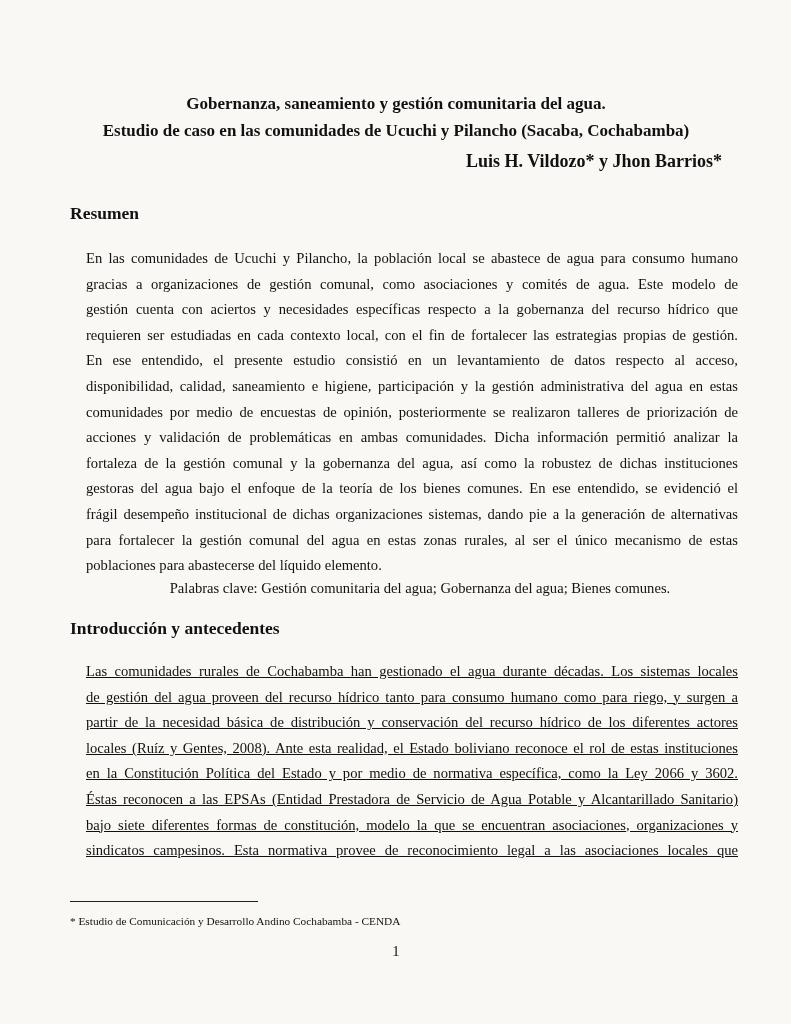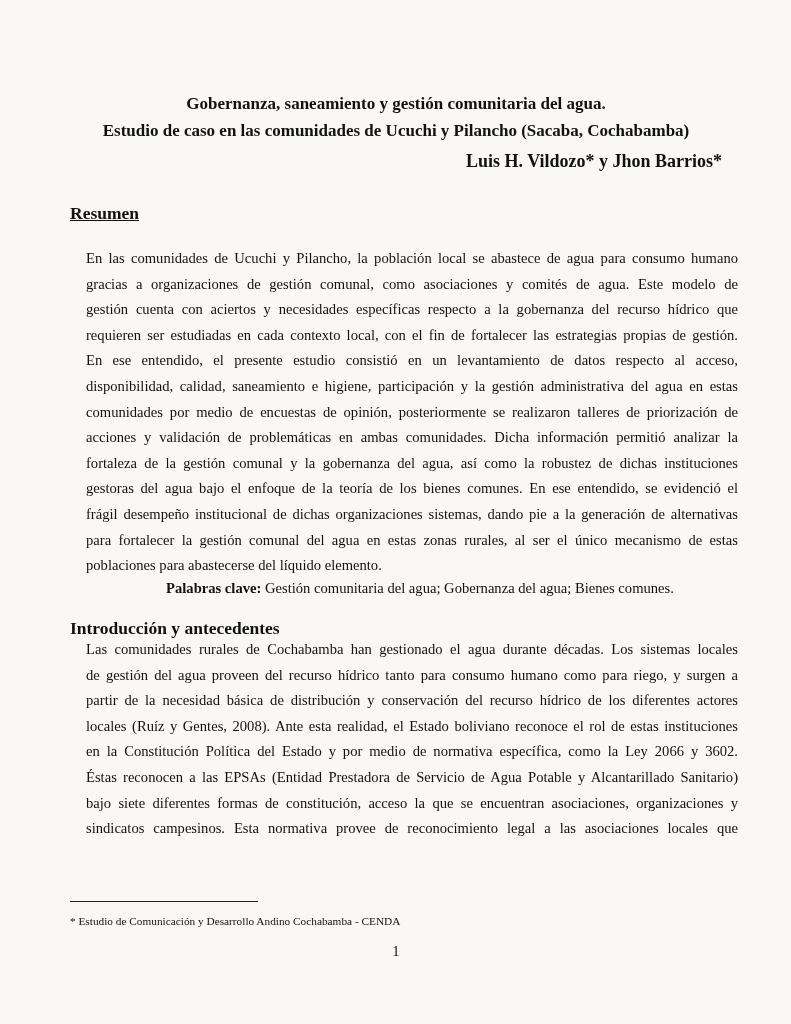--- a/index.html
+++ b/index.html
@@ -19,37 +19,37 @@
   .t1 { top: 94px; }
   .t2 { top: 121px; }
   .authors {
     position: absolute; right: 0; top: 152px;
     font-weight: bold; font-size: 18px; line-height: 18px;
   }
   .heading {
     position: absolute; left: 0;
     font-weight: bold; font-size: 17.5px; line-height: 22px;
   }
-  .h-resumen { top: 202px; text-decoration: underline; }
+  .h-resumen { top: 202px; }
   .h-intro { top: 617px; }
   .para {
     position: absolute; left: 0; width: 652px;
     font-size: 14.6px; line-height: 25.6px;
     text-align: justify;
     margin: 16px;
   }
   .p-resumen { top: 230px; }
-  .p-intro { top: 621px; }
+  .p-intro { top: 643px; text-decoration: underline; }
   .line { display: block; text-align: justify; text-align-last: justify; white-space: nowrap; }
   .line.last { text-align-last: left; }
   .keywords {
     position: absolute; left: 0; width: 652px; top: 578px;
     text-align: center; font-size: 14.6px; line-height: 20px;
   }
-  .keywords b { font-weight: bold; margin-left: 48px; }
+  .keywords b { font-weight: normal; margin-left: 48px; }
   .fn-rule {
     position: absolute; left: 0; top: 901px; width: 188px; height: 0;
     border-top: 1px solid #222;
   }
   .footnote {
     position: absolute; left: 0; top: 914px;
     font-size: 11.3px; line-height: 14px;
   }
   .pagenum {
     position: absolute; left: 0; width: 652px; top: 942px;
@@ -86,20 +86,20 @@
   </div>
 
   <div class="heading h-intro">Introducción y antecedentes</div>
   <div class="para p-intro">
     <span class="line">Las comunidades rurales de Cochabamba han gestionado el agua durante décadas. Los sistemas locales</span>
     <span class="line">de gestión del agua proveen del recurso hídrico tanto para consumo humano como para riego, y surgen a</span>
     <span class="line">partir de la necesidad básica de distribución y conservación del recurso hídrico de los diferentes actores</span>
     <span class="line">locales (Ruíz y Gentes, 2008). Ante esta realidad, el Estado boliviano reconoce el rol de estas instituciones</span>
     <span class="line">en la Constitución Política del Estado y por medio de normativa específica, como la Ley 2066 y 3602.</span>
     <span class="line">Éstas reconocen a las EPSAs (Entidad Prestadora de Servicio de Agua Potable y Alcantarillado Sanitario)</span>
-    <span class="line">bajo siete diferentes formas de constitución, acceso la que se encuentran asociaciones, organizaciones y</span>
+    <span class="line">bajo siete diferentes formas de constitución, modelo la que se encuentran asociaciones, organizaciones y</span>
     <span class="line">sindicatos campesinos. Esta normativa provee de reconocimiento legal a las asociaciones locales que</span>
   </div>
 
   <div class="fn-rule"></div>
   <div class="footnote">* Estudio de Comunicación y Desarrollo Andino Cochabamba - CENDA</div>
   <div class="pagenum">1</div>
 </div>
 
 </body></html>

